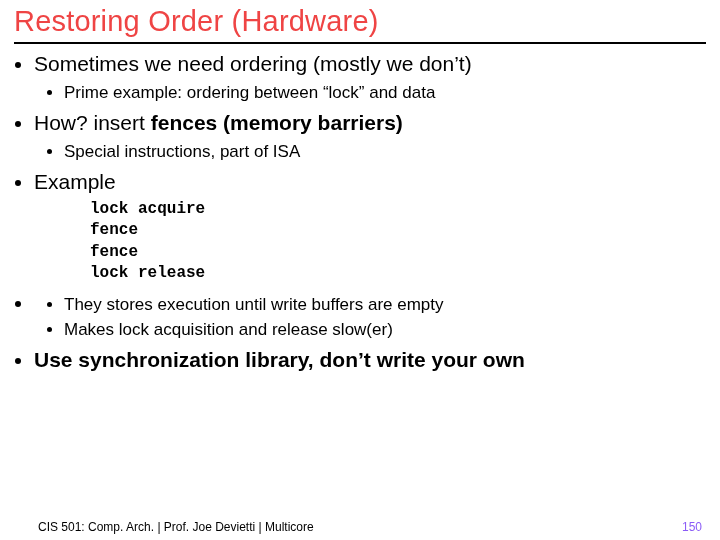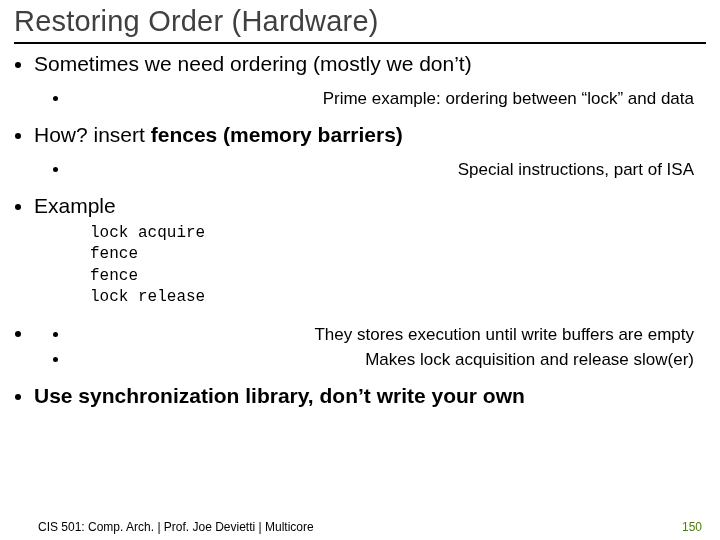--- a/index.html
+++ b/index.html
@@ -13,76 +13,75 @@
     overflow: hidden;
   }
   .slide {
     position: relative;
     width: 720px;
     height: 540px;
     box-sizing: border-box;
   }
   .title {
     font-size: 29px;
-    color: #404040;
+    color: #ef4444;
     padding: 4px 14px 2px 14px;
     line-height: 1.2;
     letter-spacing: 0.2px;
   }
   .rule {
     border: none;
     border-top: 2px solid #000000;
     margin: 1px 14px 6px 14px;
   }
   ul.lvl1 {
     margin: 0;
     padding: 0 16px 0 34px;
     list-style: disc;
   }
   ul.lvl1 > li {
     font-size: 21px;
     line-height: 1.35;
     margin: 2px 0 0 0;
   }
   ul.lvl2 {
-    margin: 10px;
+    margin: 4px;
     padding: 0 0 0 26px;
     list-style: disc;
-    text-align: right;
   }
   ul.lvl2 > li {
     font-size: 17px;
     line-height: 1.35;
     margin: 1px 0 2px 0;
   }
   .code-block {
     margin: 2px 0 2px 56px;
     font-family: "Courier New", Courier, monospace;
-    font-weight: normal;
+    font-weight: bold;
     font-size: 16px;
     line-height: 1.35;
   }
   .code-block div {
     white-space: pre;
   }
   .bold { font-weight: bold; }
   .footer {
     position: absolute;
     left: 14px;
     bottom: 6px;
     font-size: 12px;
     color: #000000;
     margin-left: 24px;
   }
   .pagenum {
     position: absolute;
     right: 18px;
     bottom: 6px;
     font-size: 12px;
-    color: #4d7c0f;
+    color: #8b5cf6;
     text-align: center;
   }
 </style>
 </head>
 <body>
 
 <div class="slide">
 
   <div class="title">Restoring Order (Hardware)</div>
   <hr class="rule">

